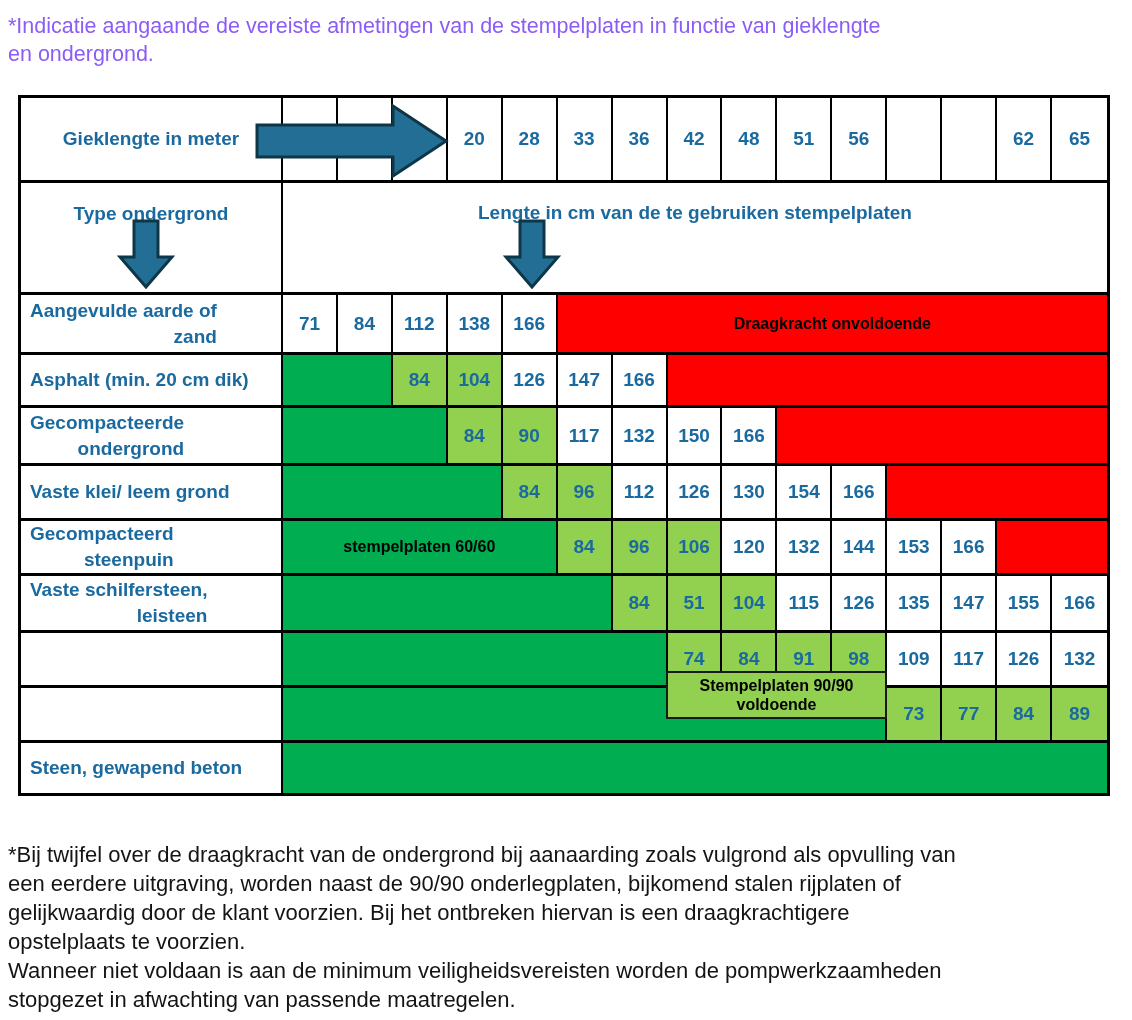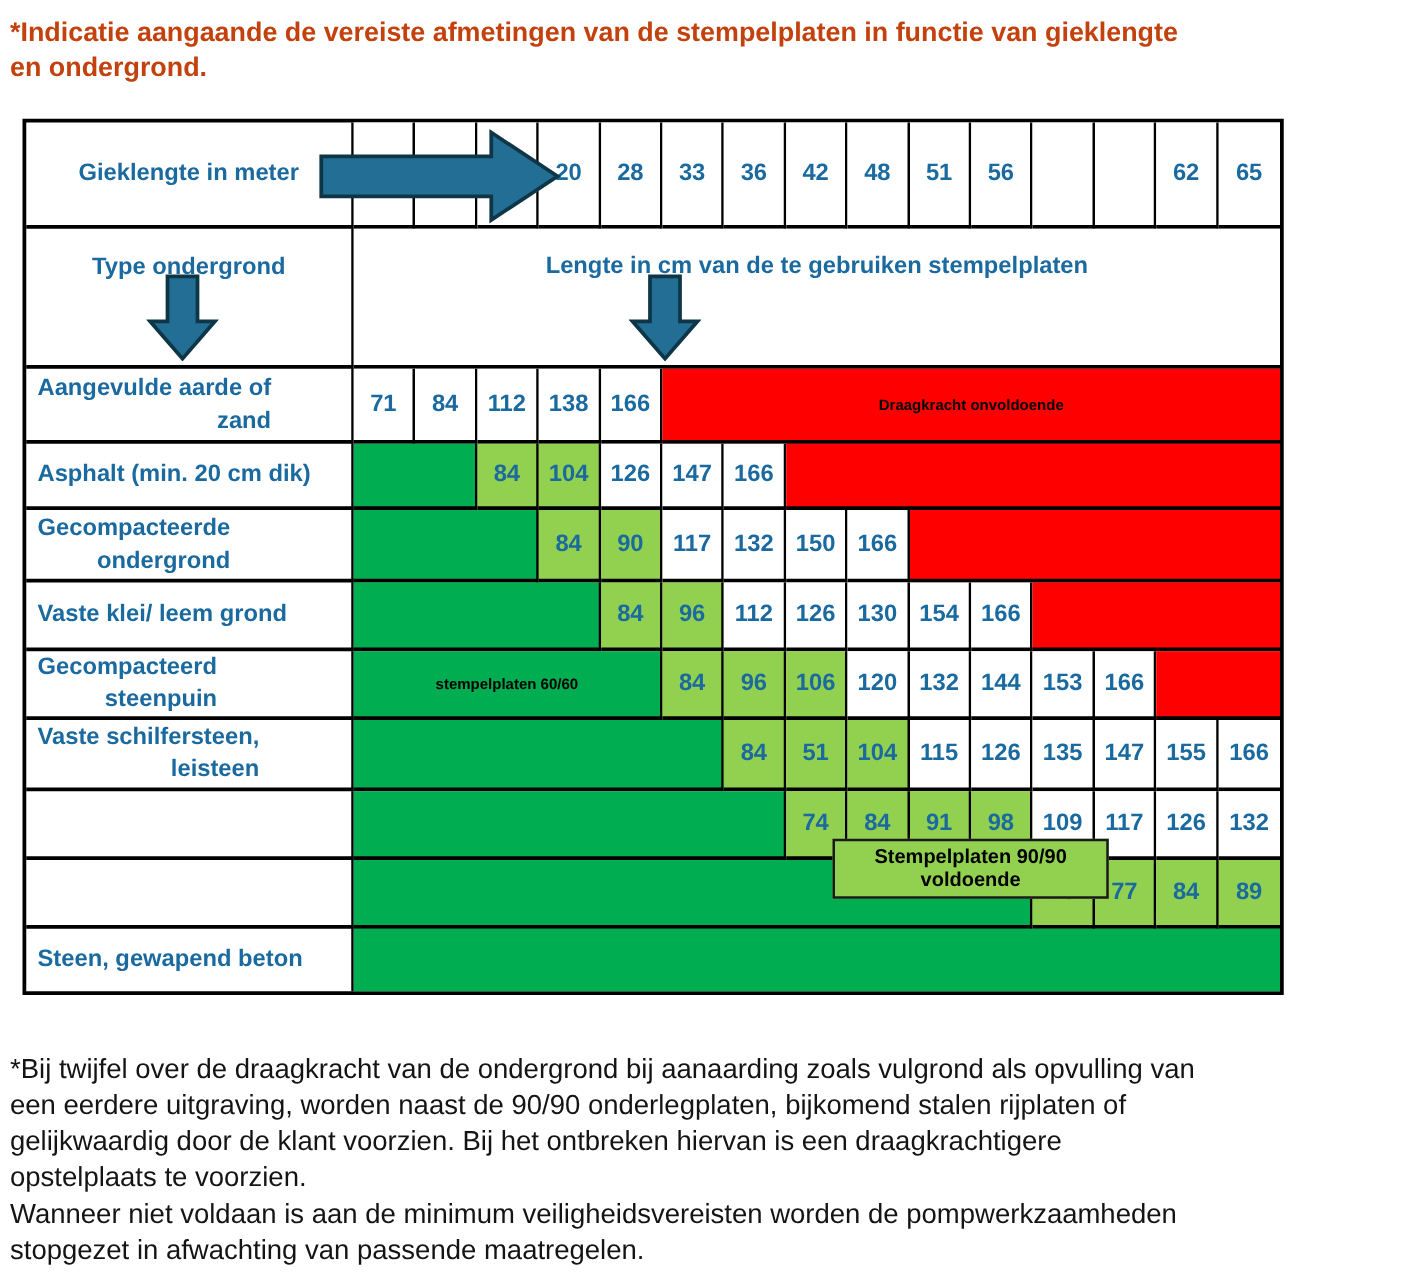--- a/index.html
+++ b/index.html
@@ -6,24 +6,24 @@
     --blue:#1A6AA0; --green:#00AD50; --lgreen:#92D04F; --red:#FF0000;
     --arrow:#226E95; --arrowS:#0E3647;
   }
   *{box-sizing:border-box;}
   html,body{margin:0;padding:0;}
   body{
     width:1132px;height:1020px;background:#fff;overflow:hidden;
     font-family:"Liberation Sans","DejaVu Sans",sans-serif;
   }
   .title{
-    margin:12px 0 0 8px;font-size:21.5px;font-weight:bold;line-height:28px;
-    color:#c2410c;white-space:pre-line;
+    margin:12px 0 0 8px;font-size:21.5px;font-weight:normal;line-height:28px;
+    color:#8b5cf6;white-space:pre-line;
   }
-  .tablewrap{position:relative;margin:27px 0 0 18px;width:1009px;border-radius:28px;}
+  .tablewrap{position:relative;margin:27px 0 0 18px;width:1092px;border-radius:28px;}
   .grid{
     display:grid;
     grid-template-columns:262px repeat(15,1fr);
     grid-template-rows:85px 112px 60px 53px 58px 55px 55px 57px 55px 55px 50px;
     border:3px solid #000;background:#fff;
   }
   .cell{
     border-right:2px solid #000;border-bottom:3px solid #000;
     display:flex;align-items:center;justify-content:center;
     font-weight:bold;font-size:19px;color:var(--blue);
@@ -31,21 +31,21 @@
   }
   .cell.lastcol{border-right:none;}
   .cell.lastrow{border-bottom:none;}
   .label{justify-content:flex-start;text-align:right;padding-left:9px;line-height:26px;}
   .hc{justify-content:center;text-align:center;padding-left:0;}
   .top{align-items:flex-start;padding-top:18px;}
   .g{background:var(--green);}
   .lg{background:var(--lgreen);}
   .r{background:var(--red);}
   .w{background:#fff;}
-  .blk{color:#000;font-size:12px;}
+  .blk{color:#000;font-size:16px;}
   .badge{
     position:absolute;height:48px;background:var(--lgreen);
     border:2px solid #1a1a1a;display:flex;align-items:center;justify-content:center;
     text-align:center;font-size:16px;font-weight:bold;color:#000;line-height:19px;
     white-space:pre-line;z-index:6;
   }
   .arrow{position:absolute;z-index:5;}
   .arrow polygon{fill:var(--arrow);stroke:var(--arrowS);stroke-width:3;stroke-linejoin:miter;}
   .footnote{
     margin:44px 0 0 8px;font-size:22px;line-height:29px;color:#141414;

